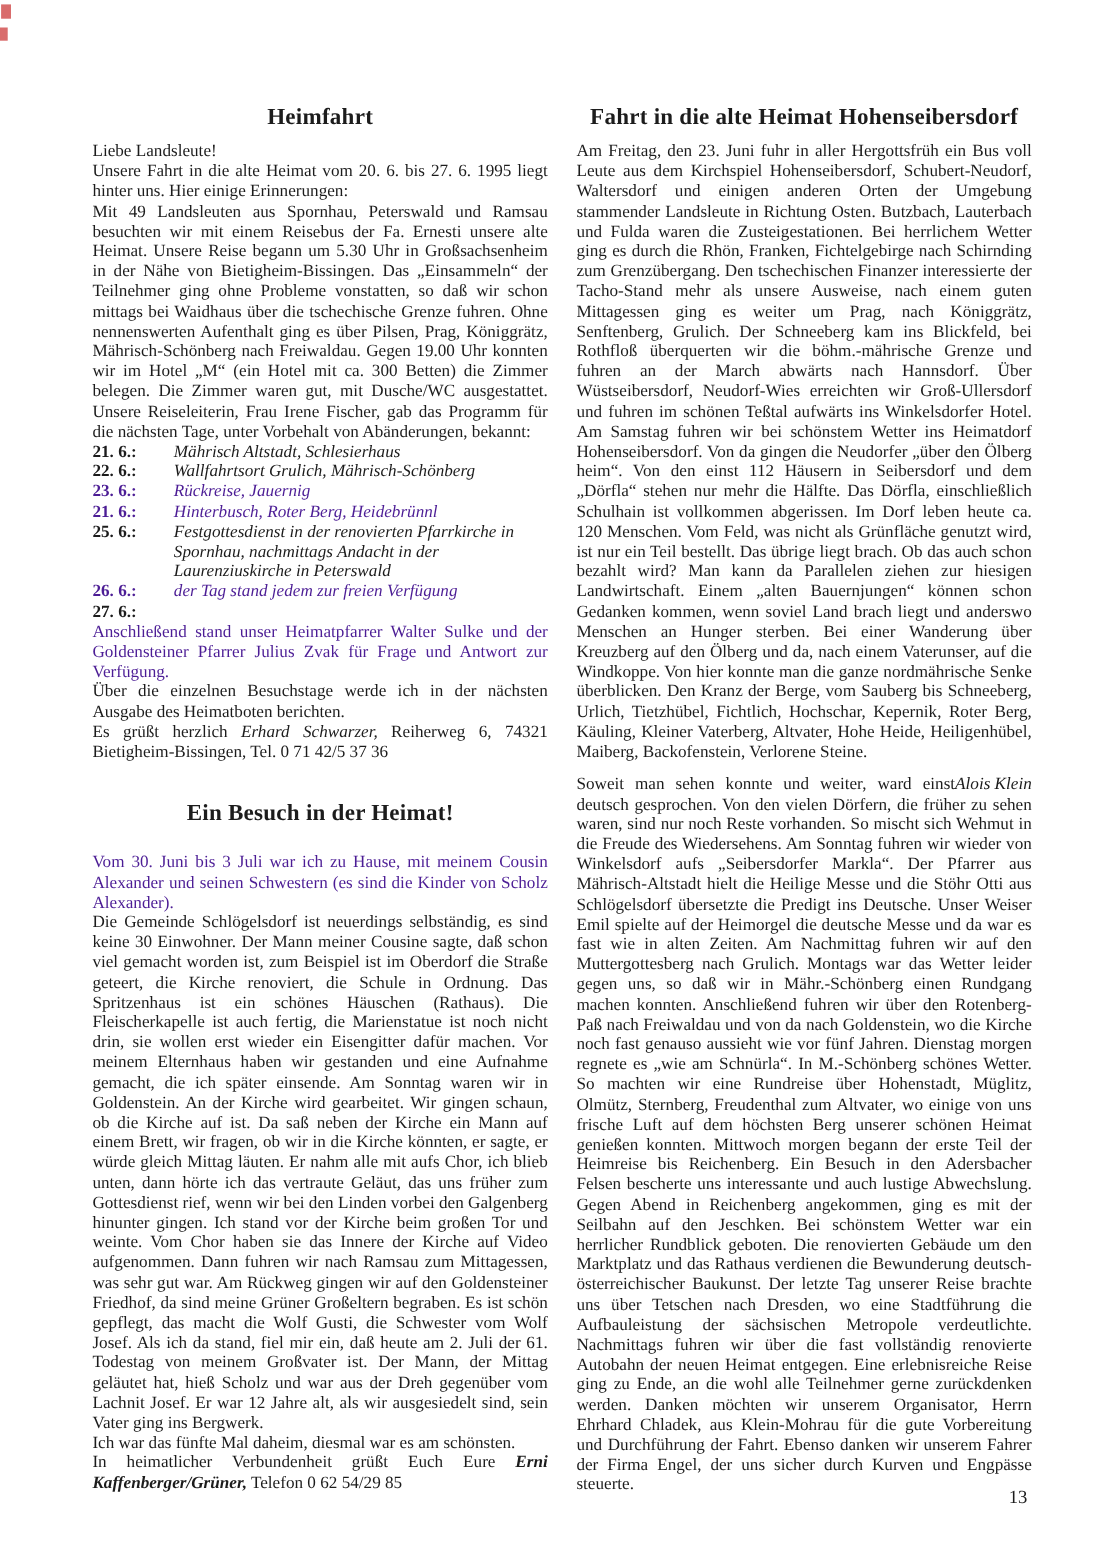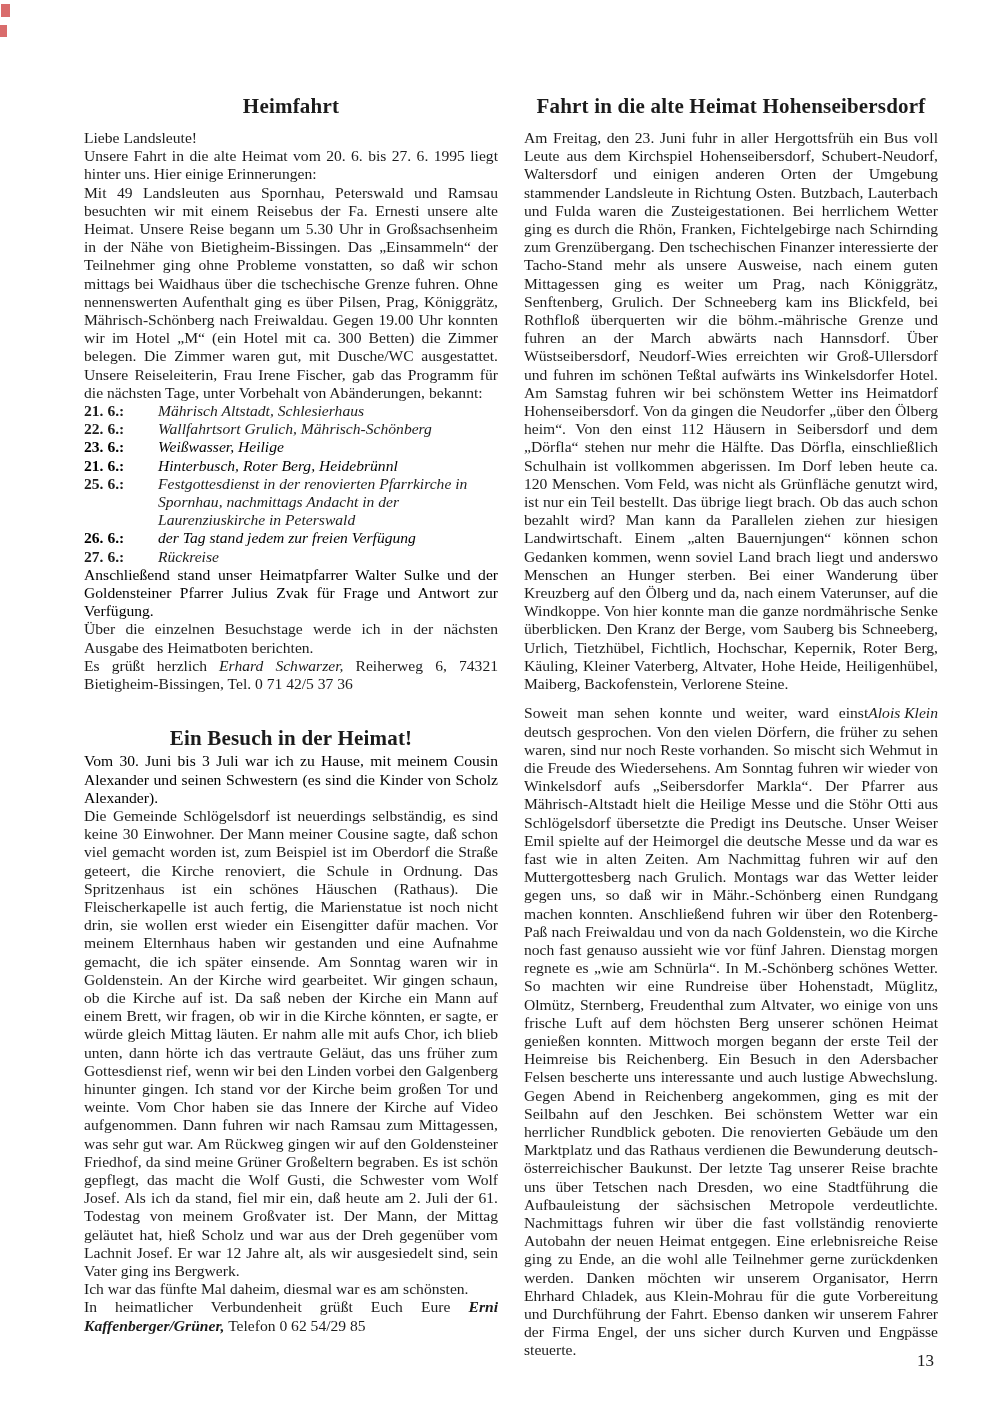--- a/index.html
+++ b/index.html
@@ -17,31 +17,31 @@
   .columns {
     position:absolute; top:94px; left:84px; right:62px;
     display:flex; gap:26px;
   }
   .col { flex:1 1 0; min-width:0; }
   .article-title {
     margin:0 0 10px 0;
     font-size:21px; font-weight:bold; text-align:center;
     letter-spacing:.2px;
   }
-  .article-title.second { margin-top:33px; margin-bottom:1px; }
+  .article-title.second { margin-top:33px; margin-bottom:24px; }
   .para {
     margin:0; text-align:justify;
     font-size:15.6px; line-height:18.2px;
     hyphens:manual; overflow-wrap:break-word;
   }
   .para + .para.spaced { margin-top:11px; }
   .schedule-row { display:flex; font-size:15.6px; line-height:18.2px; }
   .schedule-date { flex:0 0 74px;font-weight:bold; }
   .schedule-text { flex:1;font-style:italic; }
-  .faded { color:#000000;align-items:flex-end; }
+  .faded { color:#4c1d95;align-items:flex-end; }
   .it { font-style:italic; }
   .bold { font-weight:bold; }
   .sig { float:right; font-style:italic;font-family:Liberation Serif, serif; }
   .page-number {
     position:absolute; right:66px; bottom:42px;
     font-size:17px; line-height:18px;
   }
 </style>
 </head>
 <body>
@@ -65,37 +65,36 @@
             <div class="schedule-row">
               <span class="schedule-date">21. 6.:</span>
               <span class="schedule-text">Mährisch Altstadt, Schlesierhaus</span>
             </div>
             <div class="schedule-row">
               <span class="schedule-date">22. 6.:</span>
               <span class="schedule-text">Wallfahrtsort Grulich, Mährisch-Schönberg</span>
             </div>
             <div class="schedule-row faded">
               <span class="schedule-date">23. 6.:</span>
-              <span class="schedule-text">Weißwasser, Heilige</span>
+              <span class="schedule-text">Rückreise, Jauernig</span>
             </div>
             <div class="schedule-row faded">
               <span class="schedule-date">21. 6.:</span>
               <span class="schedule-text">Hinterbusch, Roter Berg, Heidebrünnl</span>
             </div>
             <div class="schedule-row">
               <span class="schedule-date">25. 6.:</span>
               <span class="schedule-text">Festgottesdienst in der renovierten Pfarrkirche in Spornhau, nachmittags Andacht in der Laurenziuskirche in Peterswald</span>
             </div>
             <div class="schedule-row faded">
               <span class="schedule-date">26. 6.:</span>
               <span class="schedule-text">der Tag stand jedem zur freien Verfügung</span>
             </div>
             <div class="schedule-row">
               <span class="schedule-date">27. 6.:</span>
-              <span class="schedule-text">Rückreise</span>
             </div>
           </div>
         <div>
             <p class="para faded"><span>Anschließend stand unser Heimatpfarrer Walter Sulke und der Goldensteiner Pfarrer Julius Zvak für Frage und Antwort zur Verfügung.</span></p>
             <p class="para"><span>Über die einzelnen Besuchstage werde ich in der nächsten Ausgabe des Heimatboten berichten.</span></p>
             <p class="para"><span>Es grüßt herzlich </span><span class="it">Erhard Schwarzer,</span><span> Reiherweg 6, 74321 Bietigheim-Bissingen, Tel. 0 71 42/5 37 36</span></p>
           </div>
       </article>
 
       <article>

